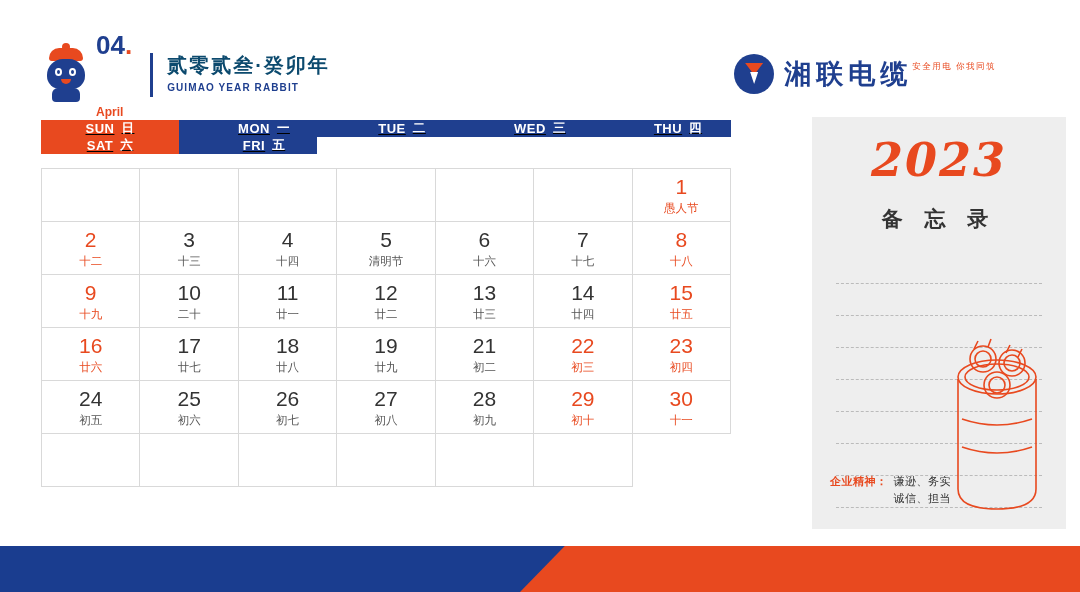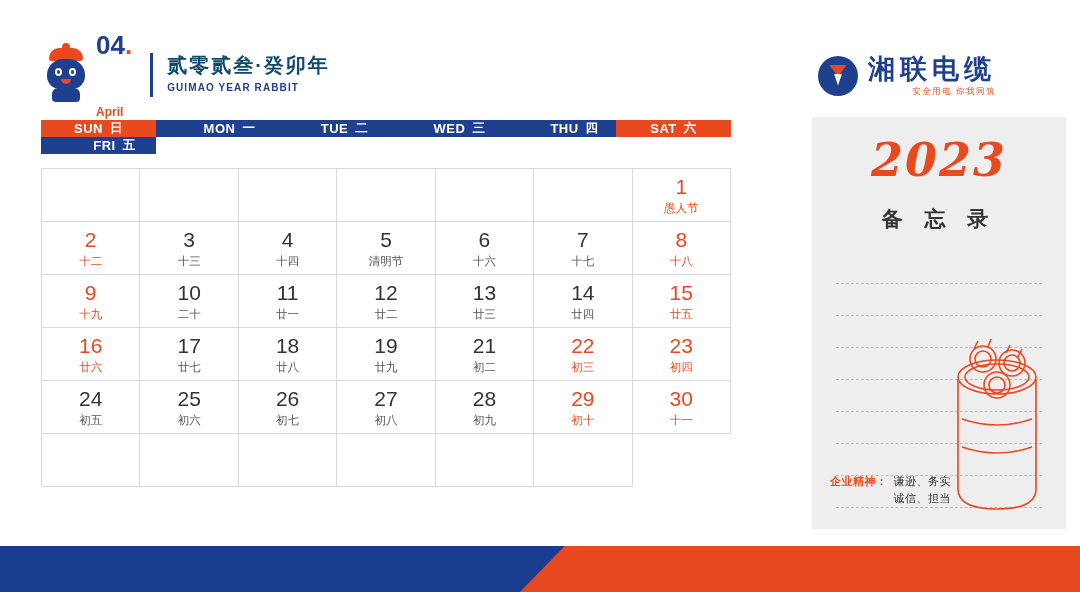--- a/index.html
+++ b/index.html
@@ -156,21 +156,21 @@
   .brand-mark:after {
     content: "";
     position: absolute;
     left: 16px; top: 18px;
     width: 8px; height: 12px;
     background: #ffffff;
     clip-path: polygon(0 0, 100% 0, 50% 100%);
   }
   .brand-text {
     display: flex;
-    flex-direction: column;
+    flex-direction: row;
   }
   .brand-name {
     color: #1f3f8f;
     font-size: 27px;
     font-weight: bold;
     letter-spacing: 5px;
     line-height: 30px;
   }
   .brand-slogan {
     color: #e8491f;
@@ -183,22 +183,23 @@
 
   
   .calendar {
     position: absolute;
     left: 41px;
     top: 120px;
     width: 690px;
   }
   .weekdays {
     display: grid;
-    grid-template-columns: repeat(6, 1fr);
+    grid-template-columns: repeat(5, 1fr);
     height: 26px;
+    text-decoration: underline;
   }
   .wd {
     display: flex;
     align-items: center;
     justify-content: center;
     font-size: 13px;
     font-weight: bold;
     letter-spacing: 0.5px;
     color: #ffffff;
   }

